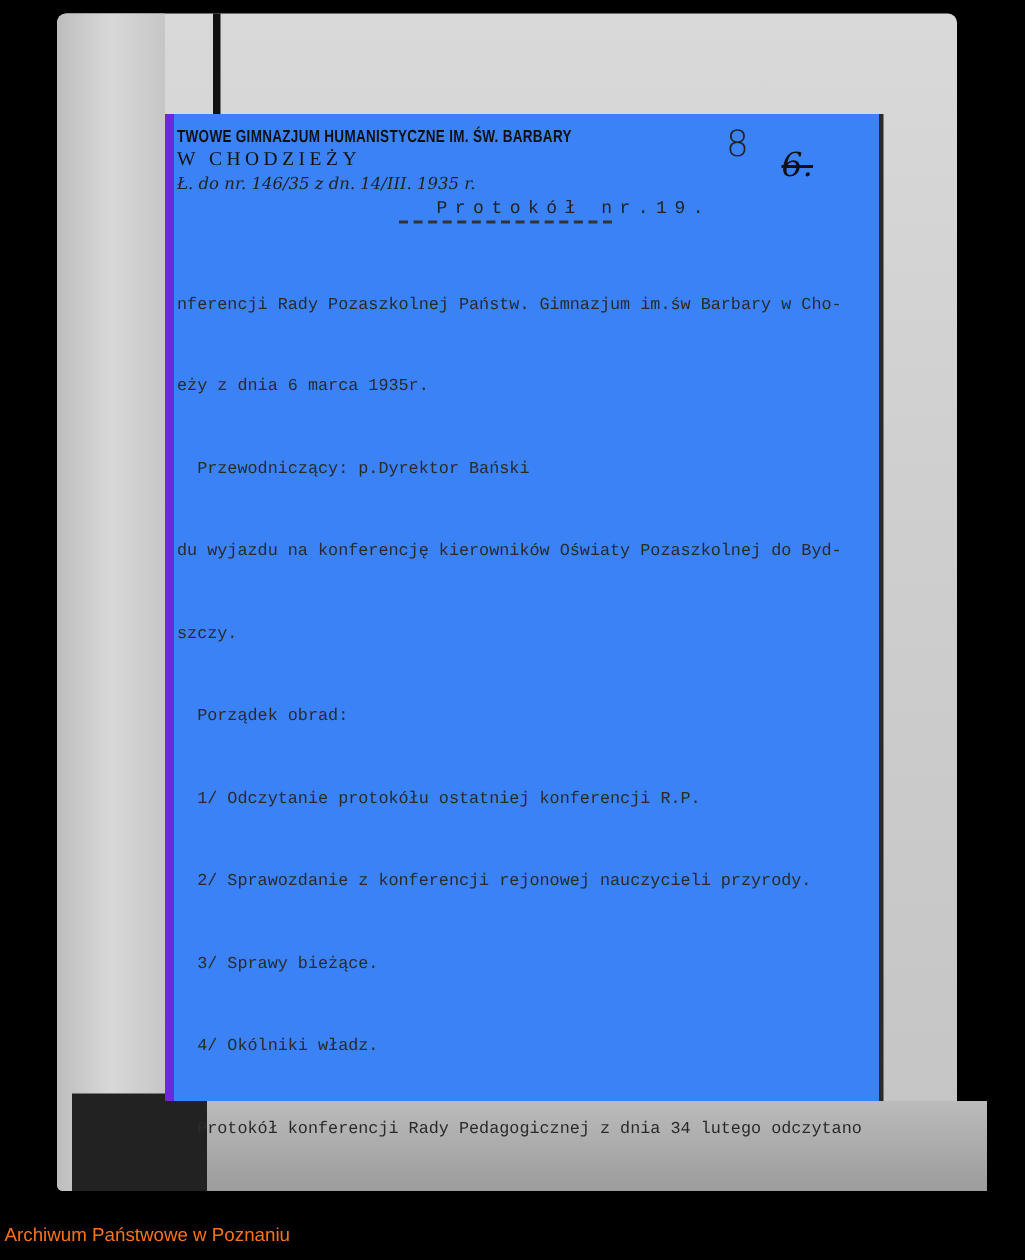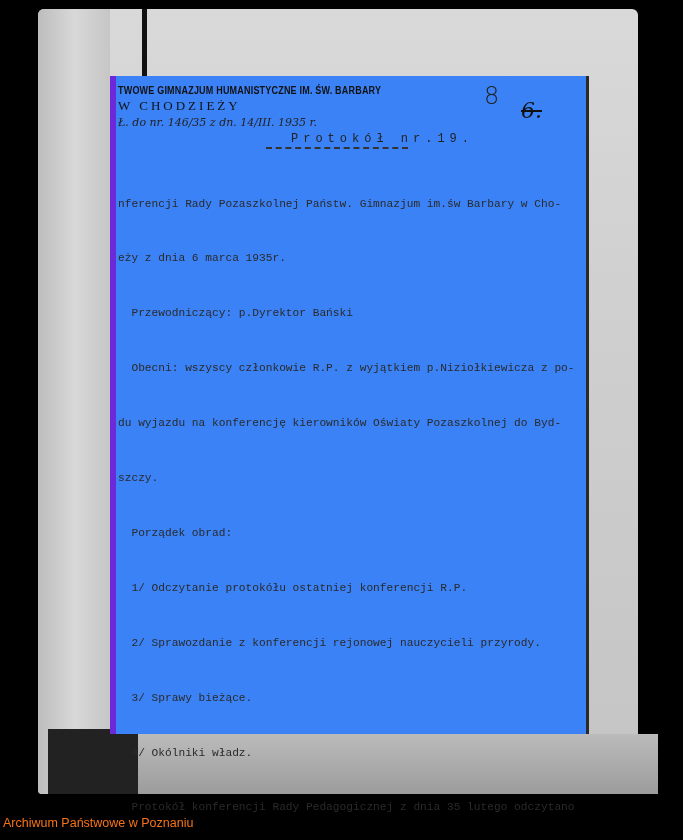--- a/index.html
+++ b/index.html
@@ -79,29 +79,28 @@
   <div class="handnote">Ł. do nr. 146/35 z dn. 14/III. 1935 r.</div>
   <div class="pagenum-a">8</div>
   <div class="pagenum-b">6.</div>
   <div class="title">Protokół nr.19.</div>
   <div class="title-underline"></div>
 
   <div class="body">
     <span class="ln">nferencji Rady Pozaszkolnej Państw. Gimnazjum im.św Barbary w Cho-</span>
     <span class="ln">eży z dnia 6 marca 1935r.</span>
     <span class="ln">  Przewodniczący: p.Dyrektor Bański</span>
-    <span class="ln">  Obecni: wszyscy członkowie R.P. z wyjątkiem p.Niziołkiewicza z po-</span>
     <span class="ln">du wyjazdu na konferencję kierowników Oświaty Pozaszkolnej do Byd-</span>
     <span class="ln">szczy.</span>
     <span class="ln">  Porządek obrad:</span>
     <span class="ln">  1/ Odczytanie protokółu ostatniej konferencji R.P.</span>
     <span class="ln">  2/ Sprawozdanie z konferencji rejonowej nauczycieli przyrody.</span>
     <span class="ln">  3/ Sprawy bieżące.</span>
     <span class="ln">  4/ Okólniki władz.</span>
-    <span class="ln">  Protokół konferencji Rady Pedagogicznej z dnia 35 lutego odczytano</span>
+    <span class="ln">  Protokół konferencji Rady Pedagogicznej z dnia 34 lutego odczytano</span>
     
     
     
     
     
     
     
     
     
     

